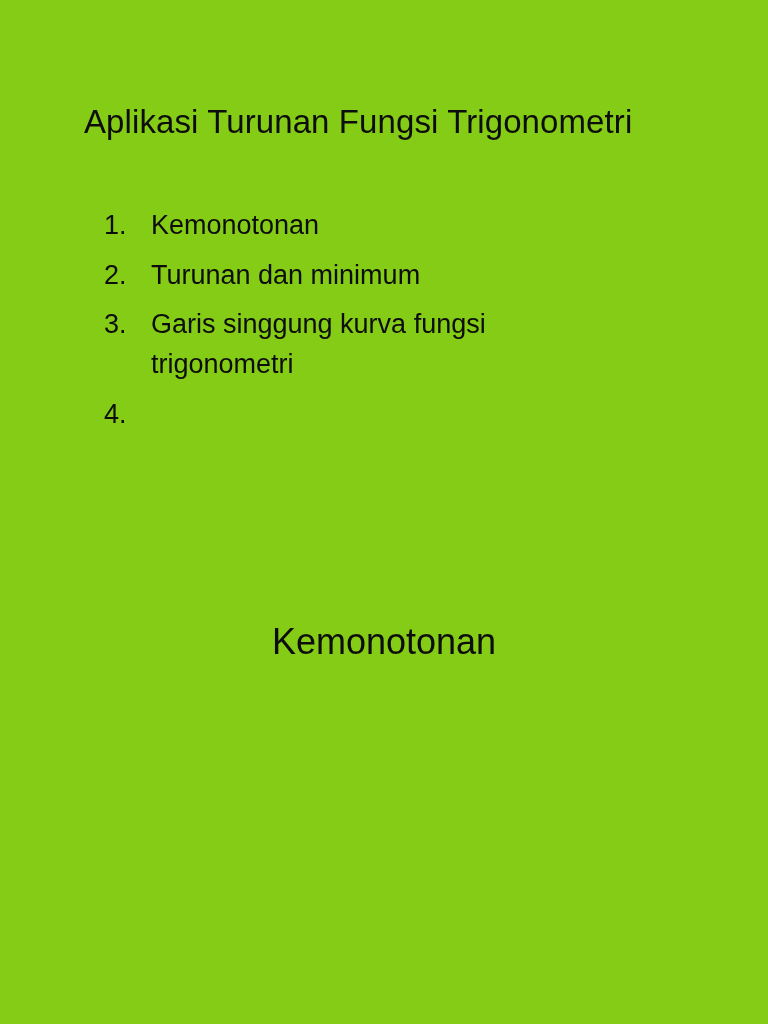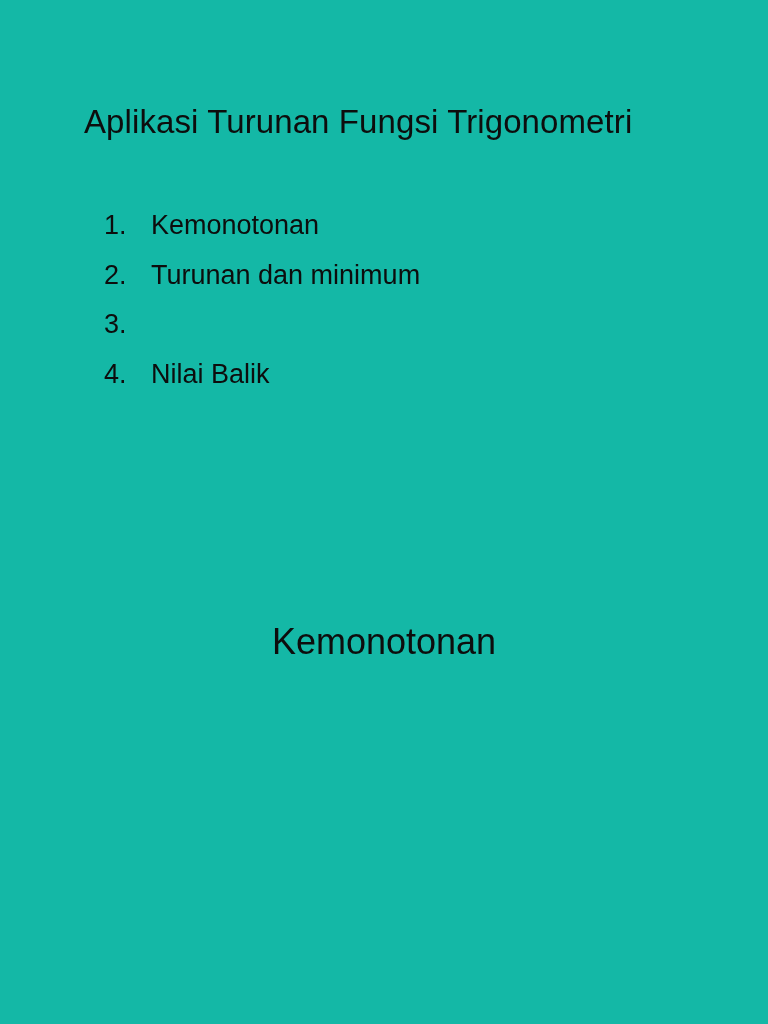--- a/index.html
+++ b/index.html
@@ -9,21 +9,21 @@
   }
   body {
     font-family: "Liberation Sans", sans-serif;
     color: #000000;
     -webkit-font-smoothing: antialiased;
   }
   .slide {
     position: relative;
     width: 768px;
     height: 1024px;
-    background: #14b8a6;
+    background: #84cc16;
     overflow: hidden;
     margin: 0 auto;
   }
 
   
   .slide-title {
     position: absolute;
     left: 84px;
     top: 103px;
     width: 640px;
@@ -99,24 +99,24 @@
       <span class="item-text">Kemonotonan</span>
     </li>
 
     <li class="list-item">
       <span class="item-marker">2.</span>
       <span class="item-text">Turunan dan minimum</span>
     </li>
 
     <li class="list-item">
       <span class="item-marker">3.</span>
+      <span class="item-text">Garis singgung kurva fungsi trigonometri</span>
     </li>
 
     <li class="list-item">
       <span class="item-marker">4.</span>
-      <span class="item-text">Nilai Balik</span>
     </li>
 
   </ol>
 
   <div class="section-heading">Kemonotonan</div>
 
 </div>
 
 </body></html>

